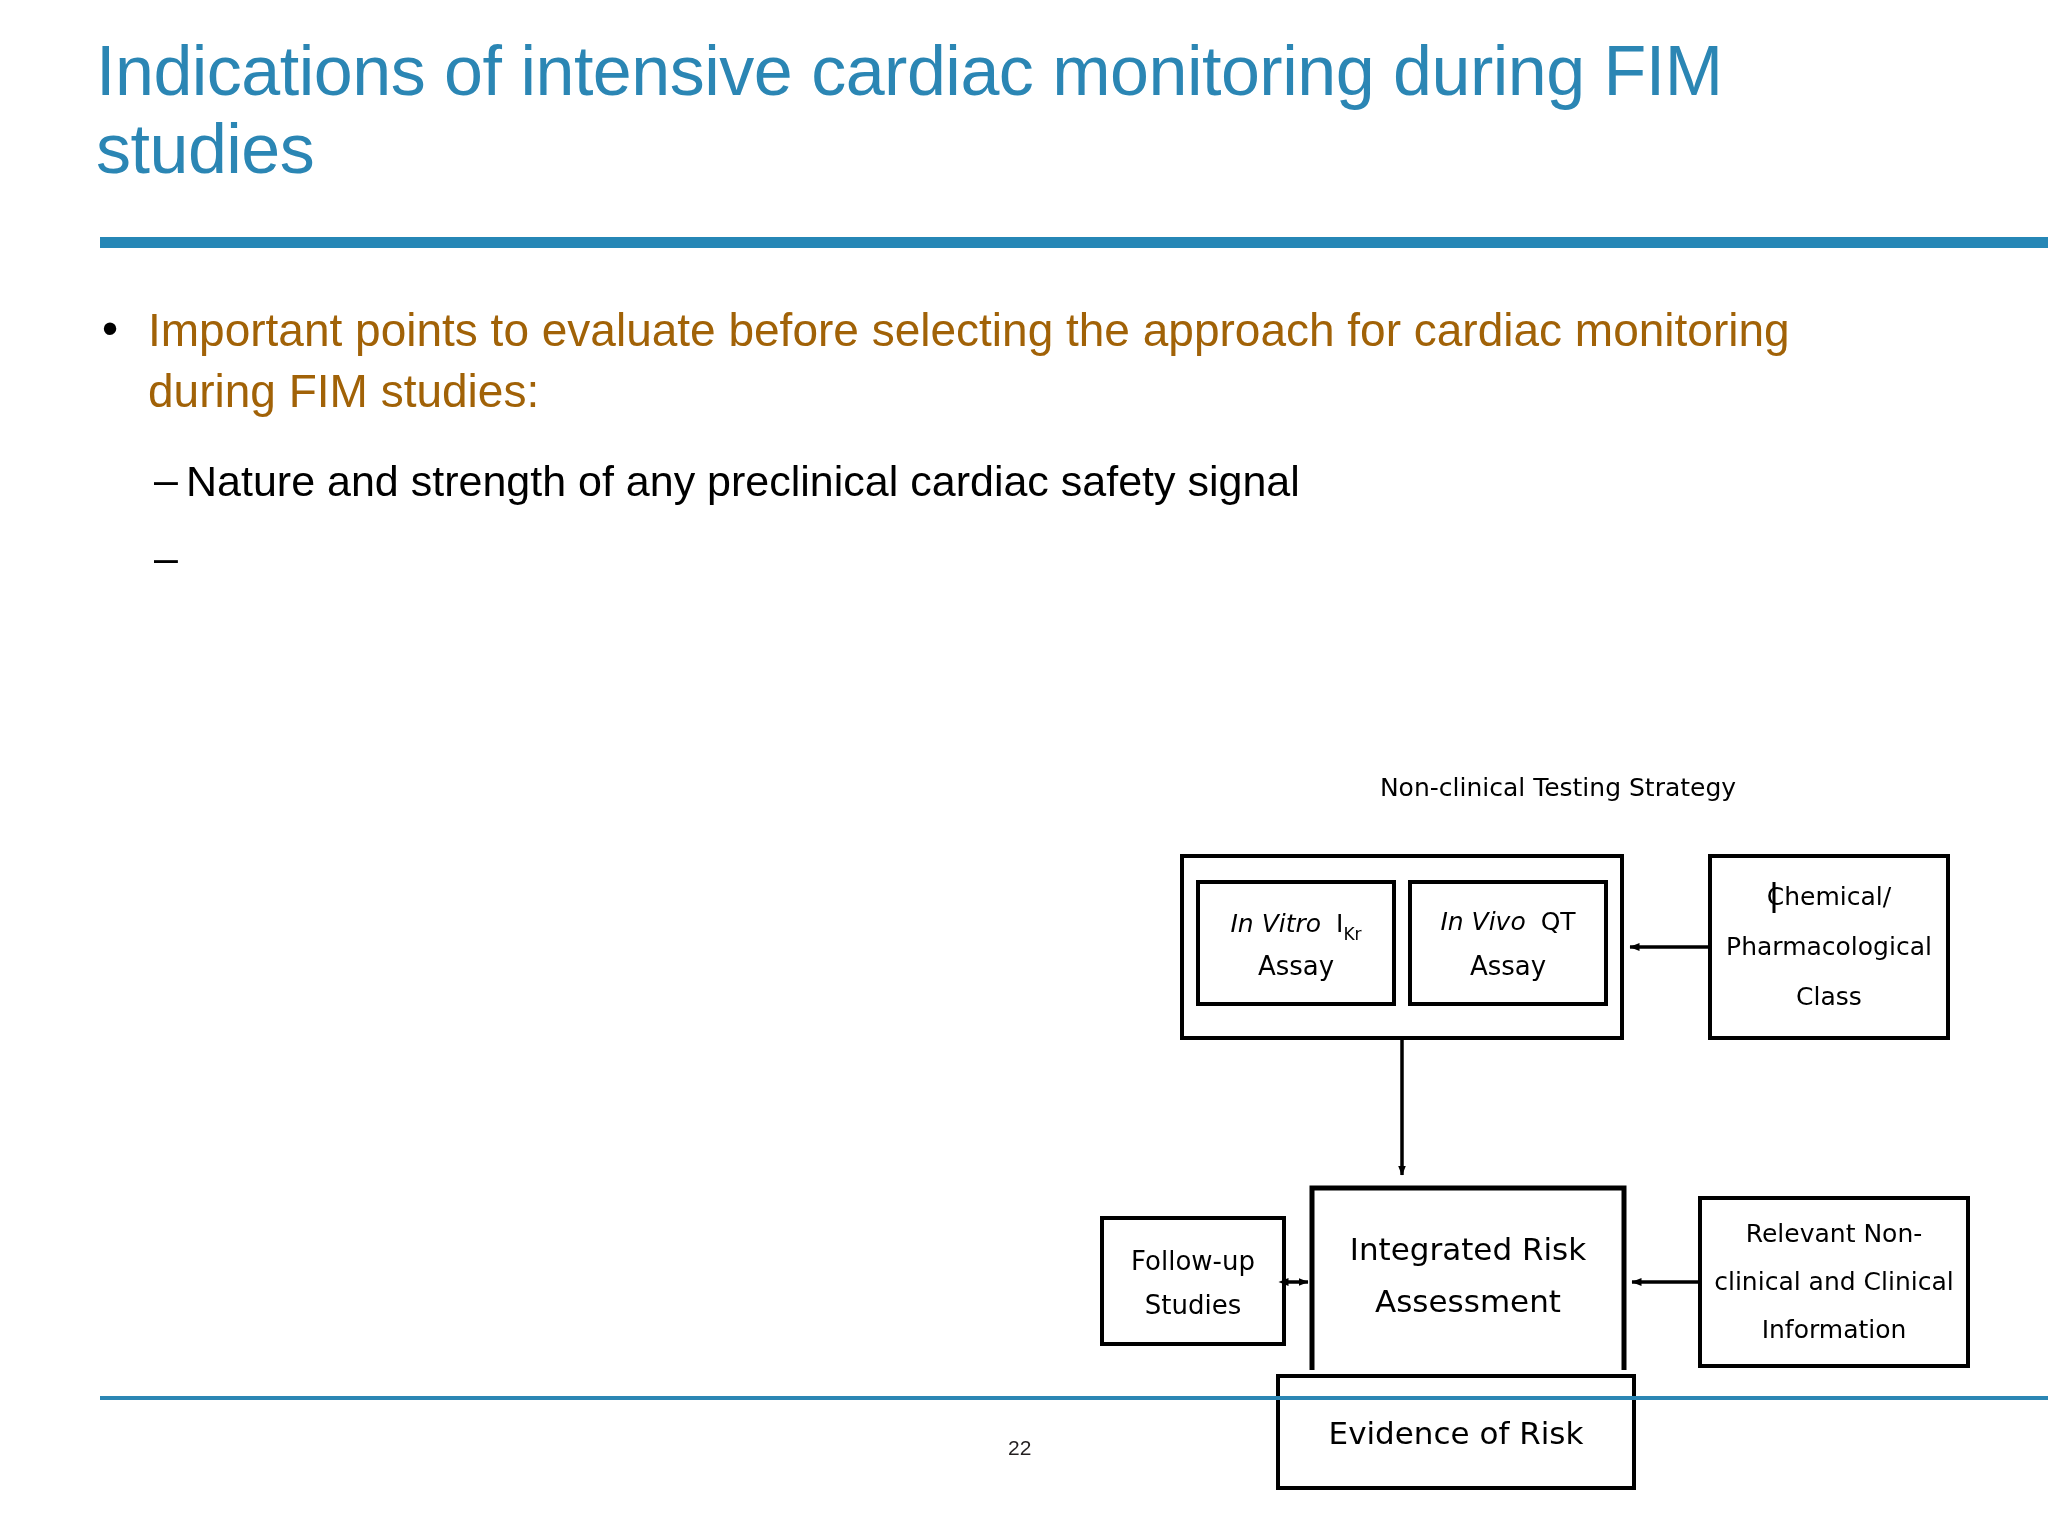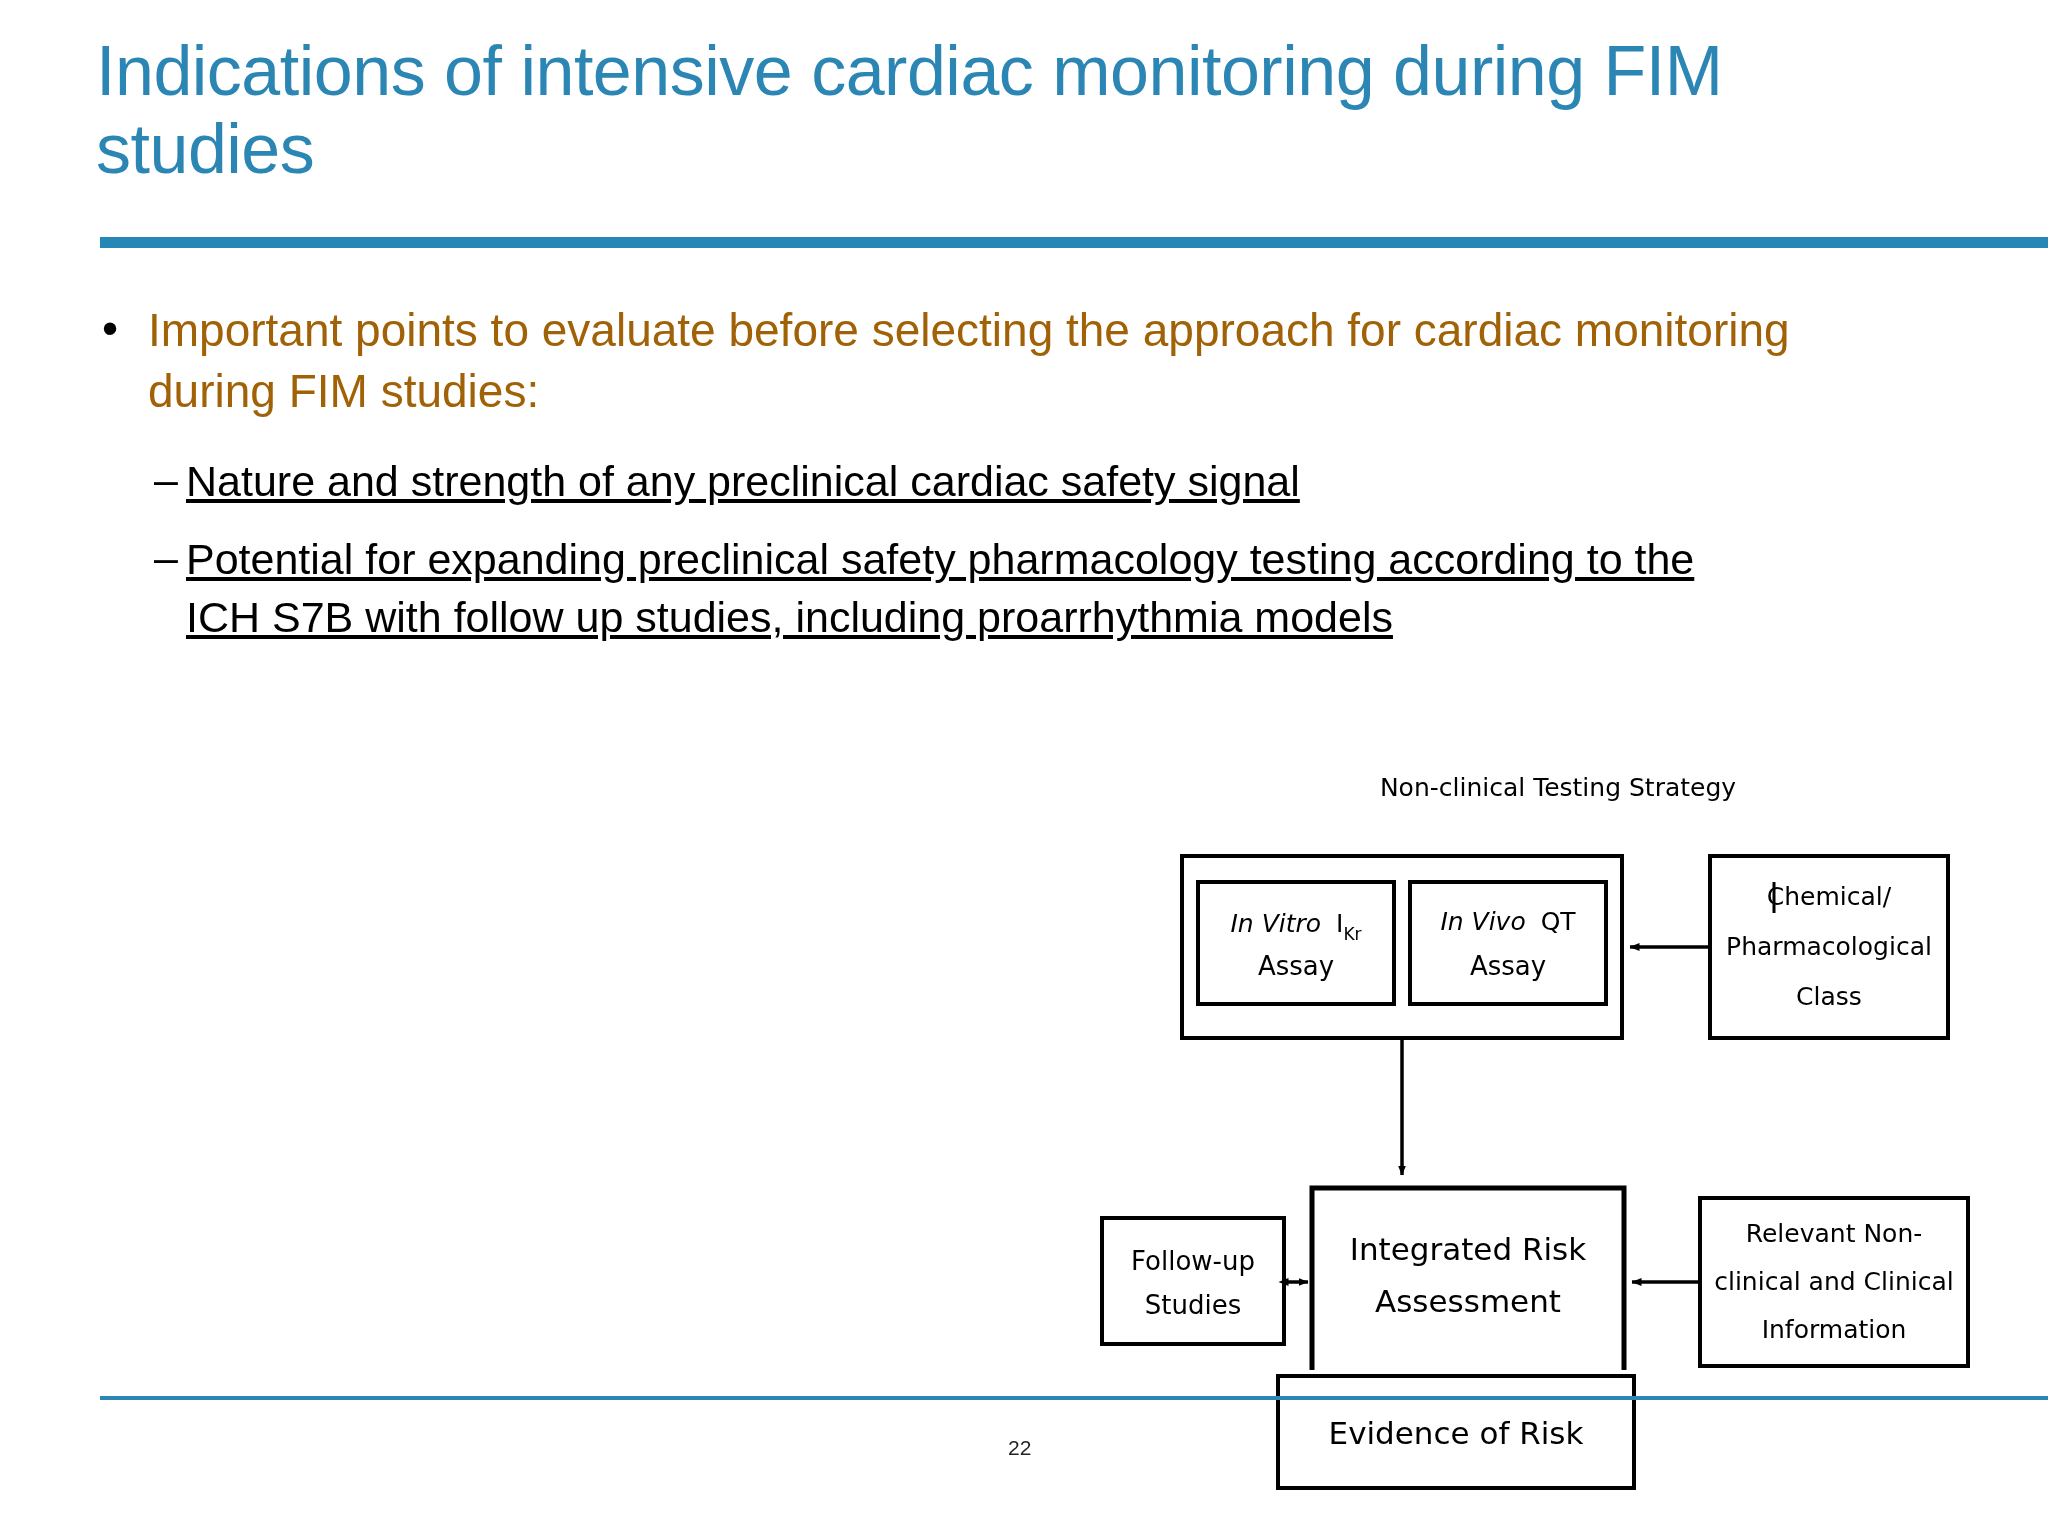--- a/index.html
+++ b/index.html
@@ -87,21 +87,20 @@
     font-size: 43px;
     line-height: 1.30;
     color: #000000;
   }
   .bullet-l2 .text {
     flex: 1 1 auto;
     font-size: 43px;
     line-height: 1.35;
     color: #000000;
     max-width: 1560px;
-    text-decoration: underline;
   }
 
   
   #diagram {
     position: absolute;
     left: 1090px;
     top: 770px;
     width: 960px;
     height: 600px;
   }
@@ -157,21 +156,20 @@
 
     <div class="sub-list">
 
       <div class="bullet-l2">
         <span class="marker">–</span>
         <span class="text">Nature and strength of any preclinical cardiac safety signal</span>
       </div>
 
       <div class="bullet-l2">
         <span class="marker">–</span>
-        <span class="text">Potential for expanding preclinical safety pharmacology testing according to the ICH S7B with follow up studies, including proarrhythmia models</span>
       </div>
 
     </div>
   </div>
 
   <div id="diagram">
     <svg width="960" height="600" viewBox="0 0 960 600" xmlns="http://www.w3.org/2000/svg">
       <defs>
         <marker id="arrowEnd" markerWidth="11" markerHeight="11" refX="9.5" refY="4" orient="auto" markerUnits="userSpaceOnUse">
           <path d="M0,0 L10,4 L0,8 z" fill="#000"></path>

